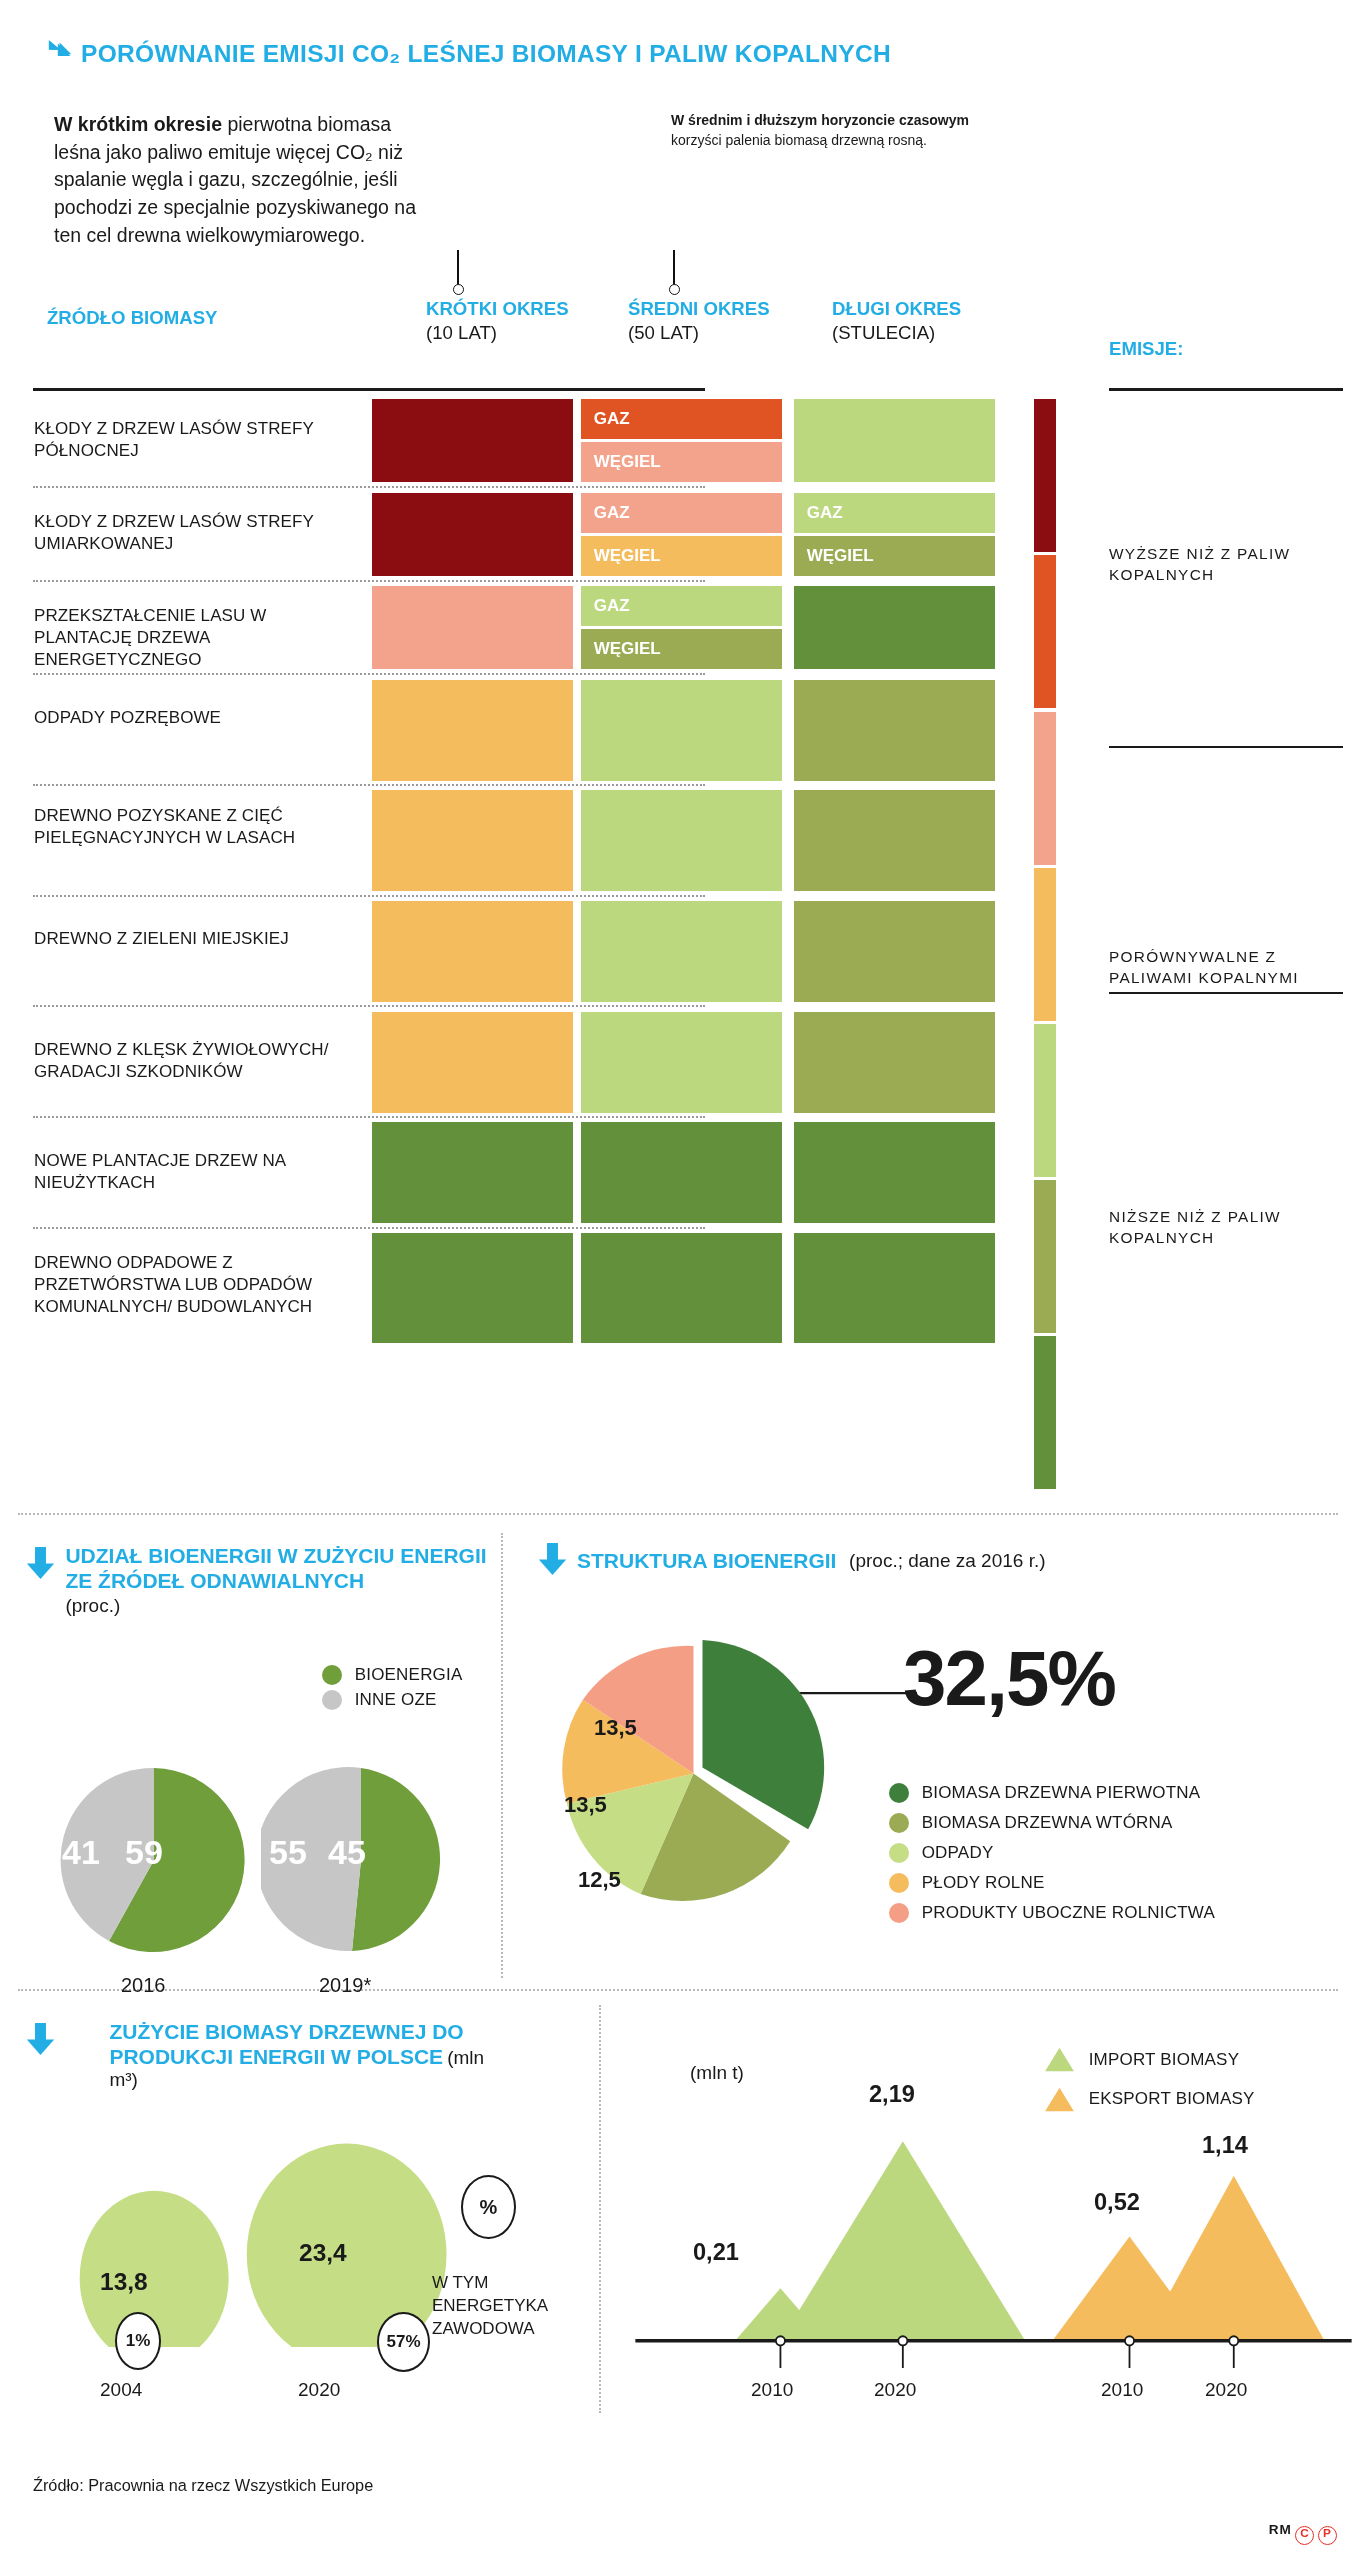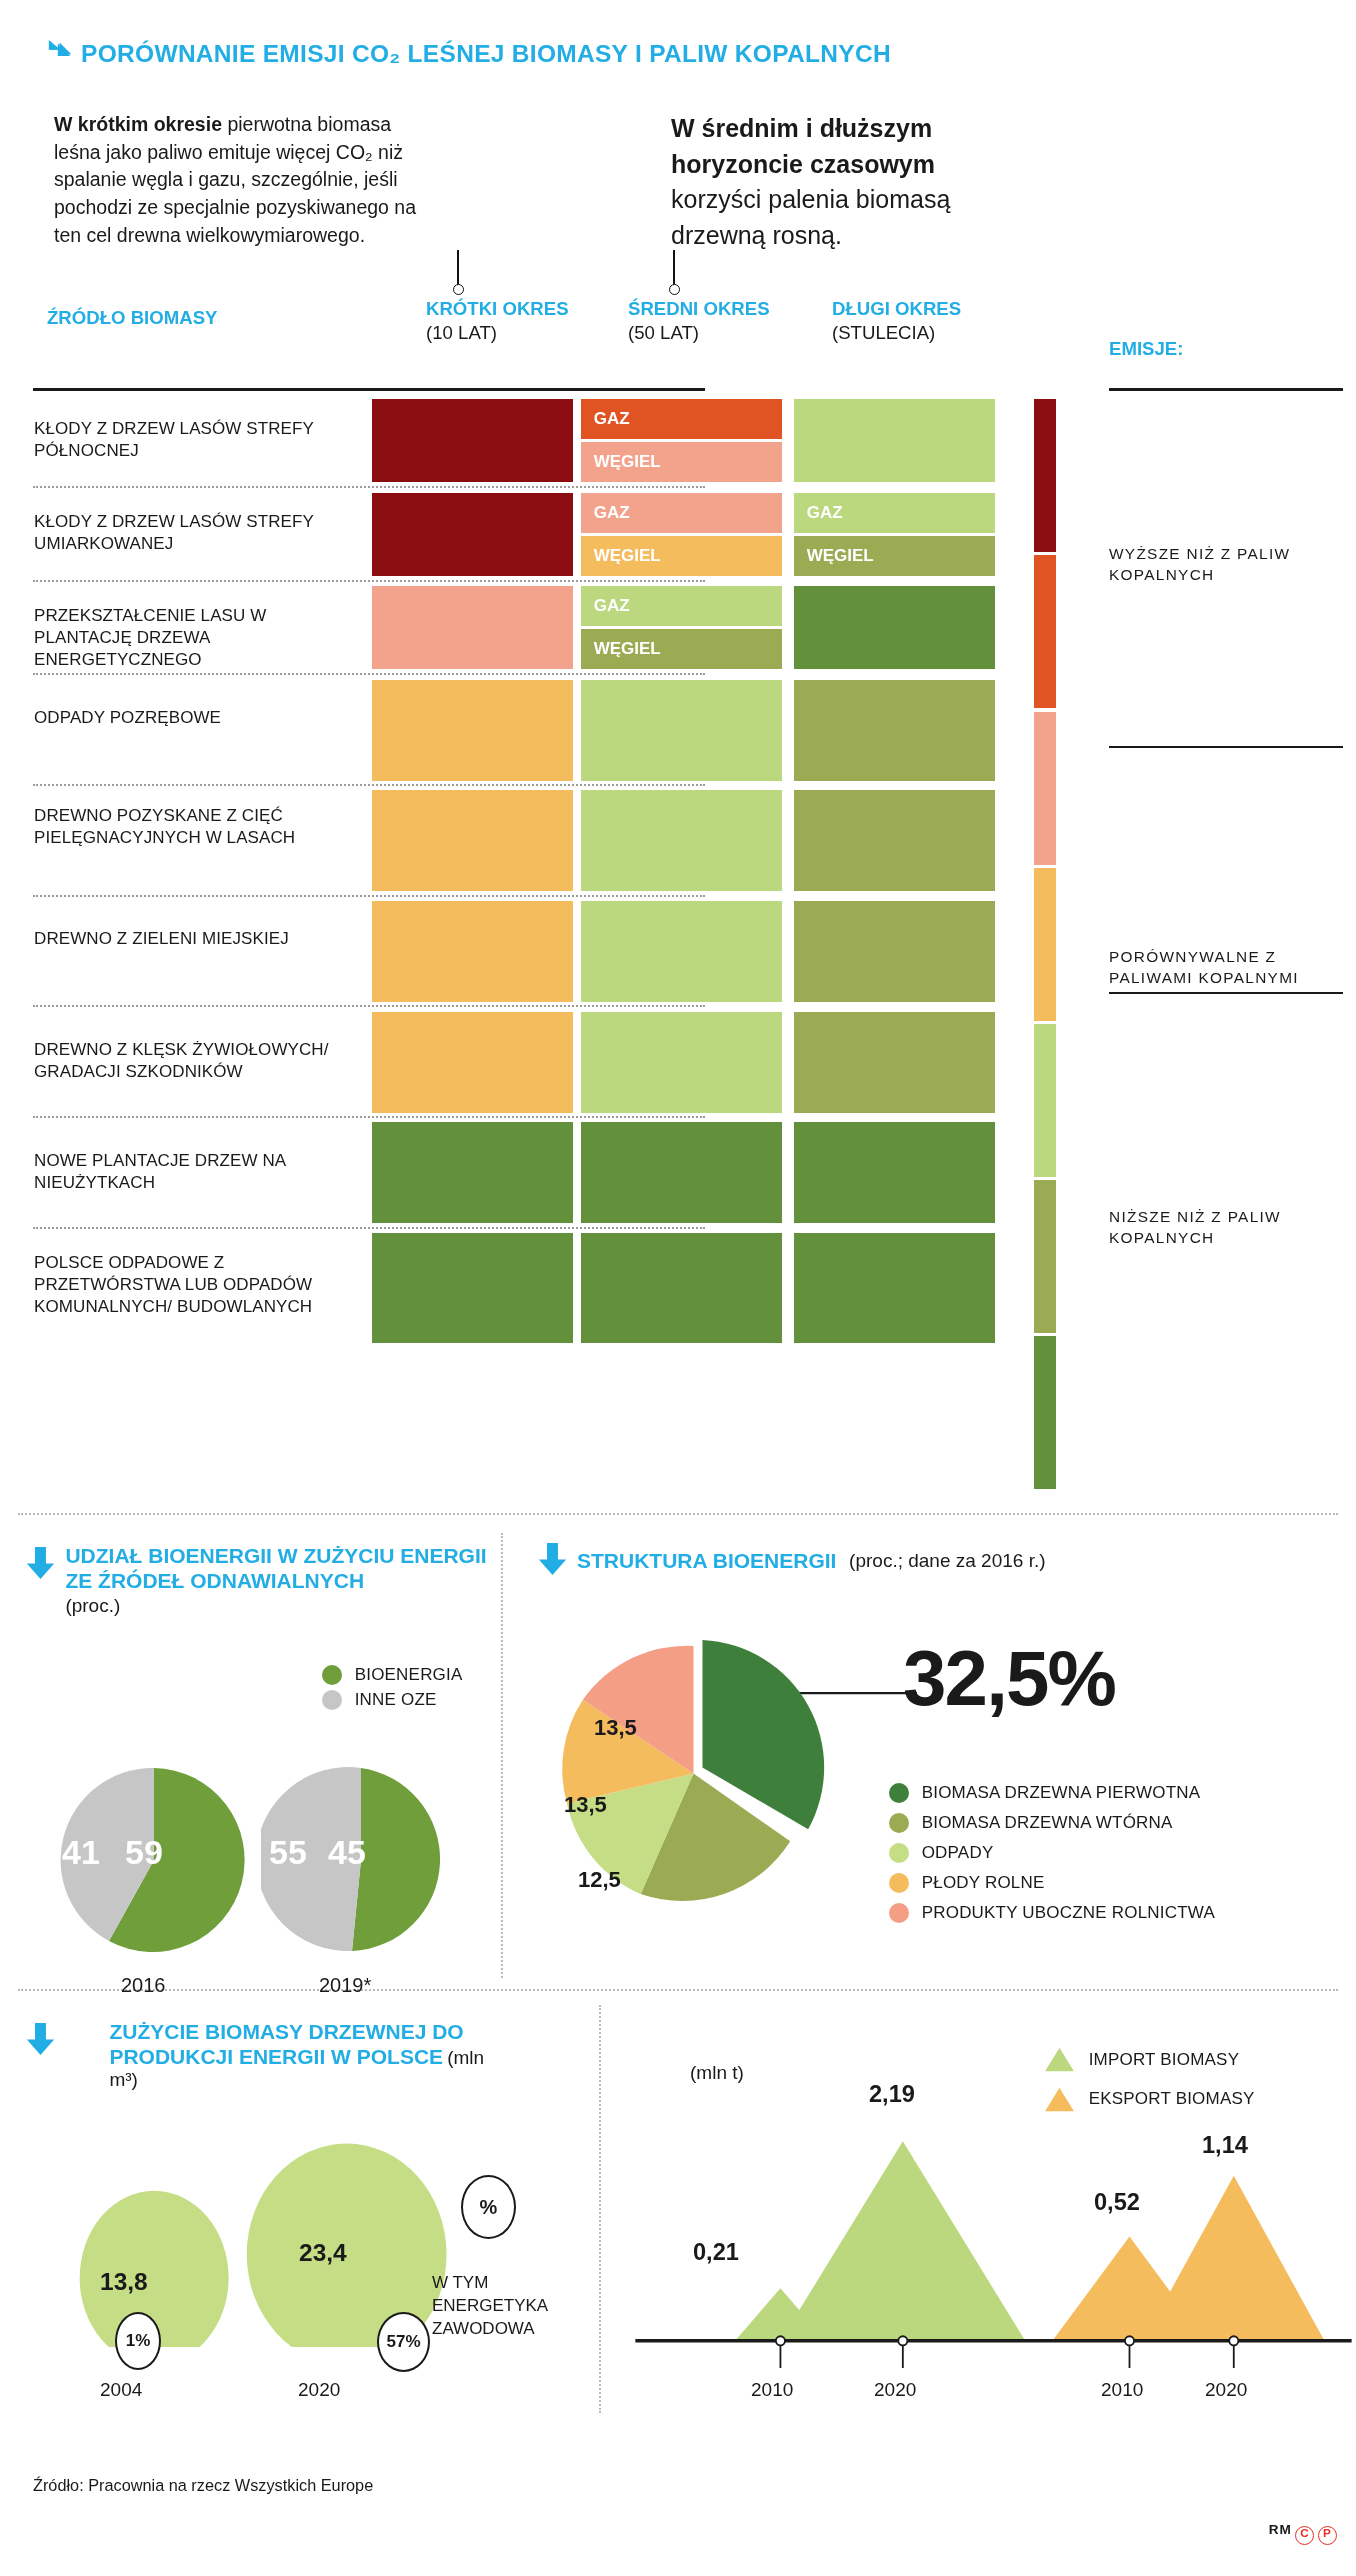--- a/index.html
+++ b/index.html
@@ -20,21 +20,21 @@
     border-left:2.7px dotted #b9b9b9;width:0;
   }
 
   
   #header-title{
     left:47px;top:38px;font-size:24.5px;font-weight:bold;letter-spacing:0.3px;
     white-space:nowrap;
   }
   #header-title .t{vertical-align:middle;}
   #intro-left{left:54px;top:111px;width:363px;font-size:19.5px;line-height:1.42;}
-  #intro-right{left:671px;top:111px;width:299px;font-size:25px;line-height:1.42;}
+  #intro-right{left:671px;top:111px;width:299px;font-size:14px;line-height:1.42;}
   .b{font-weight:bold;}
 
   
   .ptr{position:absolute;}
   .ptr .line{position:absolute;left:0;top:0;width:1.8px;background:#111;}
   .ptr .dot{position:absolute;left:-3.6px;width:9px;height:9px;border:1.8px solid #111;border-radius:50%;background:#fff;}
 
   
   #tbl{left:0;top:281px;width:1357px;height:1211px;}
   .col-head{position:absolute;font-size:18.6px;font-weight:bold;line-height:1.26;}
@@ -177,21 +177,21 @@
     <div class="rlabel" style="left: 34px; width: 318px; top: 1039px;">DREWNO Z KLĘSK ŻYWIOŁOWYCH/ GRADACJI SZKODNIKÓW</div>
     <div class="cell" style="left: 372px; width: 201px; top: 1012px; height: 101px; background: rgb(245, 188, 94);"></div>
     <div class="cell" style="left: 581px; width: 201px; top: 1012px; height: 101px; background: rgb(188, 216, 127);"></div>
     <div class="cell" style="left: 794px; width: 201px; top: 1012px; height: 101px; background: rgb(154, 171, 84);"></div>
     <div class="rowsep" style="left: 33px; width: 672px; top: 1116px;"></div>
     <div class="rlabel" style="left: 34px; width: 318px; top: 1150px;">NOWE PLANTACJE DRZEW NA NIEUŻYTKACH</div>
     <div class="cell" style="left: 372px; width: 201px; top: 1122px; height: 101px; background: rgb(99, 144, 58);"></div>
     <div class="cell" style="left: 581px; width: 201px; top: 1122px; height: 101px; background: rgb(99, 144, 58);"></div>
     <div class="cell" style="left: 794px; width: 201px; top: 1122px; height: 101px; background: rgb(99, 144, 58);"></div>
     <div class="rowsep" style="left: 33px; width: 672px; top: 1227px;"></div>
-    <div class="rlabel" style="left: 34px; width: 318px; top: 1252px;">POLSCE ODPADOWE Z PRZETWÓRSTWA LUB ODPADÓW KOMUNALNYCH/ BUDOWLANYCH</div>
+    <div class="rlabel" style="left: 34px; width: 318px; top: 1252px;">DREWNO ODPADOWE Z PRZETWÓRSTWA LUB ODPADÓW KOMUNALNYCH/ BUDOWLANYCH</div>
     <div class="cell" style="left: 372px; width: 201px; top: 1233px; height: 110px; background: rgb(99, 144, 58);"></div>
     <div class="cell" style="left: 581px; width: 201px; top: 1233px; height: 110px; background: rgb(99, 144, 58);"></div>
     <div class="cell" style="left: 794px; width: 201px; top: 1233px; height: 110px; background: rgb(99, 144, 58);"></div>
   </div>
 
 <div id="emisje-scale">
     <div class="swatch abs" style="left: 1034px; top: 399px; height: 153px; background: rgb(139, 13, 18);"></div>
     <div class="swatch abs" style="left: 1034px; top: 555px; height: 153px; background: rgb(224, 84, 35);"></div>
     <div class="swatch abs" style="left: 1034px; top: 712px; height: 153px; background: rgb(243, 163, 140);"></div>
     <div class="swatch abs" style="left: 1034px; top: 868px; height: 153px; background: rgb(245, 188, 94);"></div>

